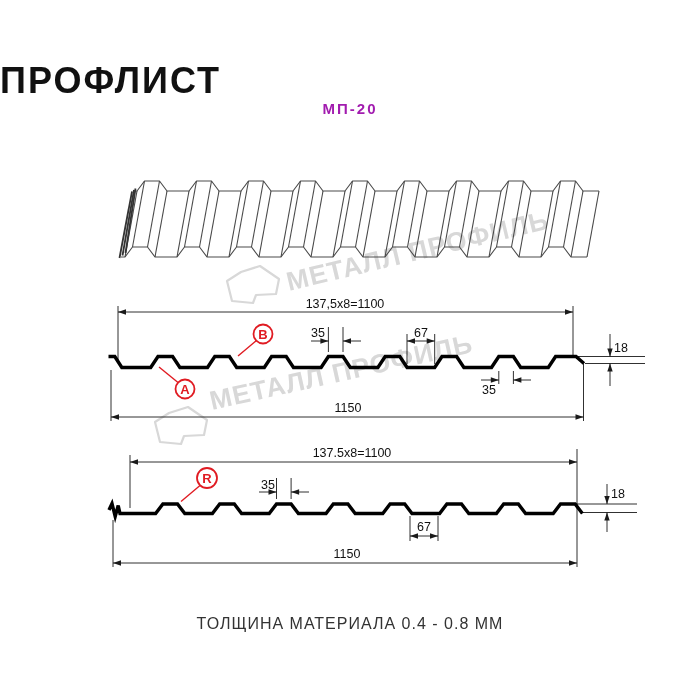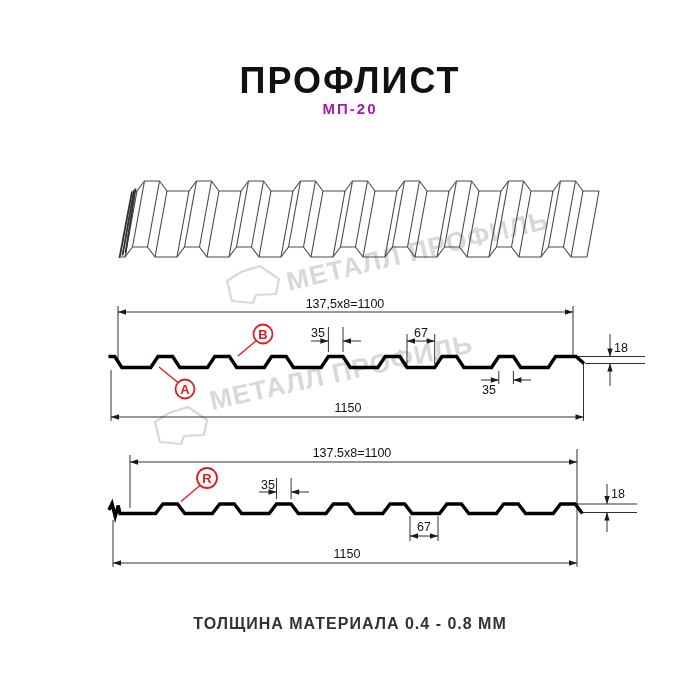--- a/index.html
+++ b/index.html
@@ -1,23 +1,23 @@
 <!DOCTYPE html>
 <html><head>
 <meta charset="utf-8">
 <style>
   html,body{margin:0;padding:0;}
   .page{position:relative;width:700px;height:700px;background:#ffffff;overflow:hidden;
         font-family:"Liberation Sans", sans-serif;}
-  .title{position:absolute;top:60px;left:0;width:700px;text-align:center;
+  .title{position:absolute;top:60px;left:0;width:700px;
          font-size:36px;font-weight:800;letter-spacing:2px;color:#111;}
   .subtitle{position:absolute;top:100px;left:0;width:700px;text-align:center;
          font-size:15px;font-weight:600;letter-spacing:2px;color:#a21caf;}
   .footer{position:absolute;top:615px;left:0;width:700px;text-align:center;
-         font-size:16px;font-weight:700;letter-spacing:1px;color:#333;}
+         font-size:16px;font-weight:400;letter-spacing:1px;color:#333;}
   svg{position:absolute;top:0;left:0;}
   .dimtxt{font-family:"Liberation Sans",sans-serif;font-size:12.5px;fill:#111;}
   .wmtxt{font-family:"Liberation Sans",sans-serif;font-size:26.5px;font-weight:700;
          letter-spacing:1px;}
   .redletter{font-family:"Liberation Sans",sans-serif;font-size:13px;font-weight:700;}
 </style>
 </head>
 <body>
 
 <div class="page">

